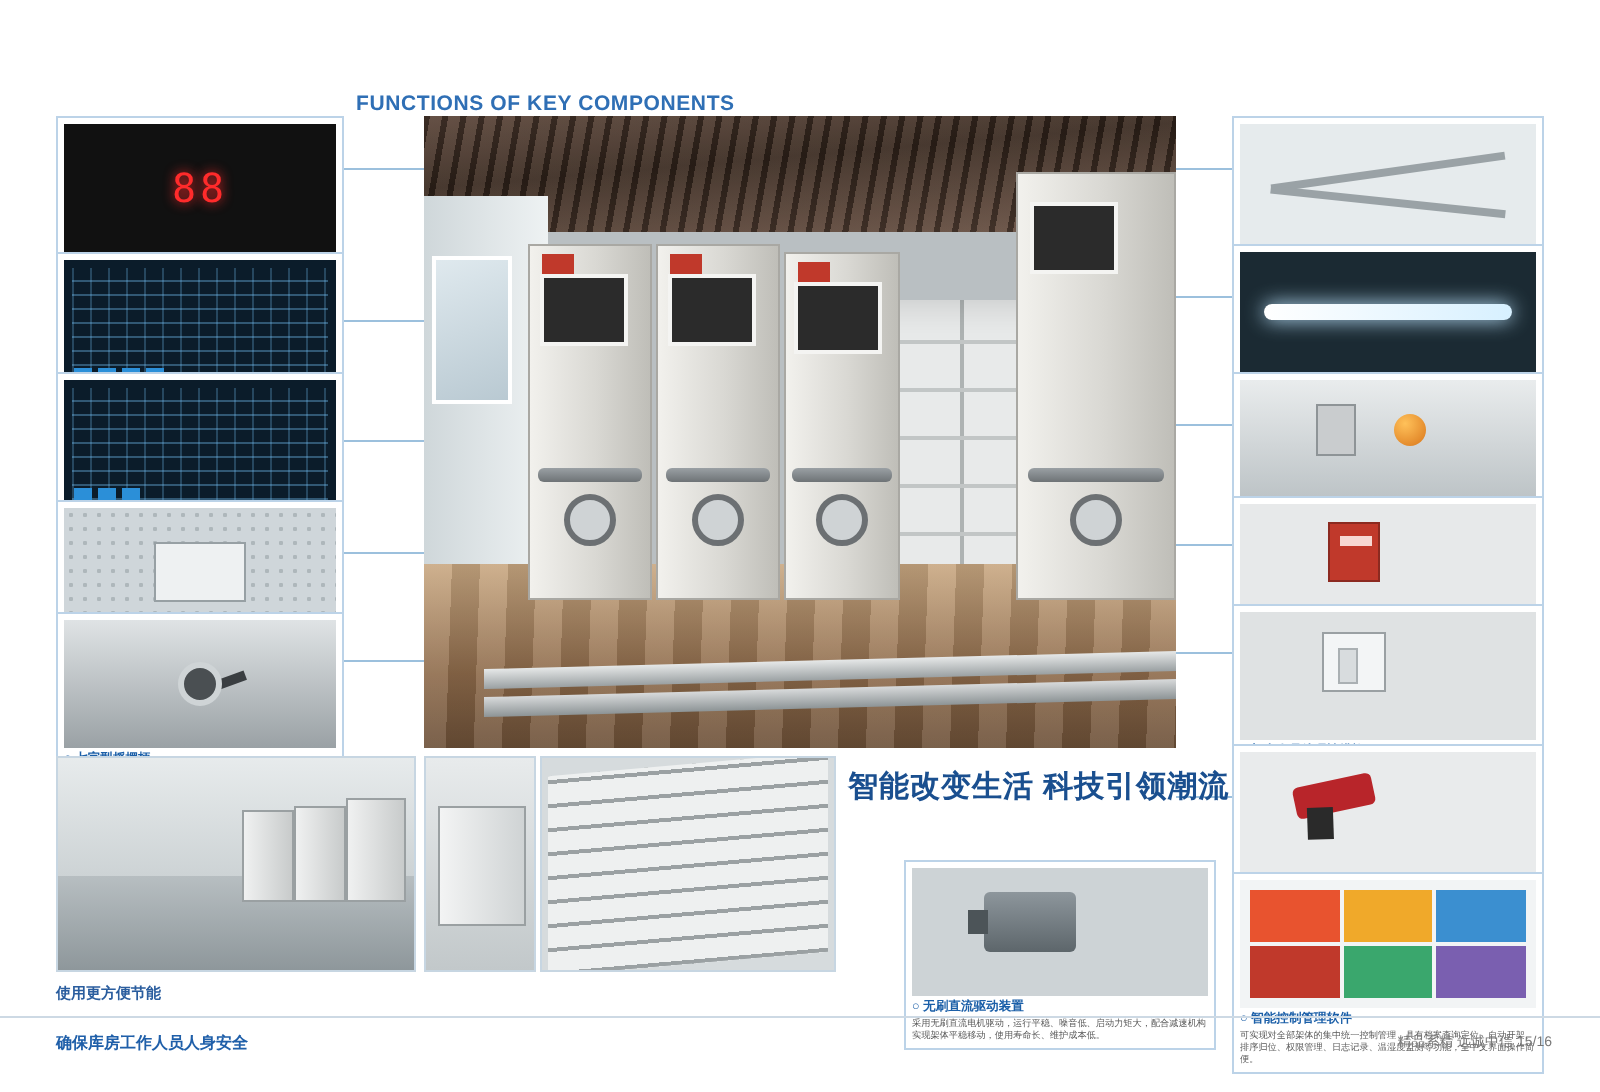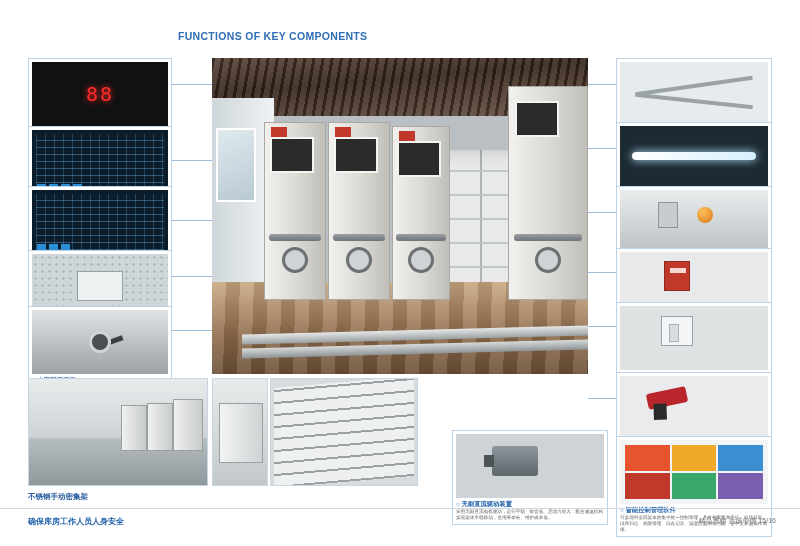--- a/index.html
+++ b/index.html
@@ -16,21 +16,21 @@
   
   .main-title {
     position:absolute; left:28px; top:28px;
     font-size:15px; font-weight:bold; color:#1a3f7a; letter-spacing:0.5px;
   }
   .sub-title {
     position:absolute; left:178px; top:30px;
     font-size:10.5px; font-weight:bold; color:#2f6fb5; line-height:12px;
     letter-spacing:0.3px;
   }
-  .sub-title span { display:block; }
+  .sub-title span { display:block;margin-top:16px; }
 
   
   .hero {
     position:absolute; left:212px; top:58px; width:376px; height:316px;
     overflow:hidden; background:#b9bfc2;
   }
   .hero .ceil {
     position:absolute; left:0; top:0; width:100%; height:58px;
     background:linear-gradient(175deg,#5a4438 0%,#3a2a20 40%,#6b5244 100%);
   }
@@ -459,22 +459,23 @@
   <div class="bphoto" style="left:212px; top:378px; width:0; height:0; border:0;"></div>
 
   <div class="bphoto" style="left:28px; top:378px; width:0; height:0; border:0;"></div>
 
   <div class="bphoto" style="left:212px; top:378px; width:56px; height:108px; background:linear-gradient(180deg,#e8ebec,#c2c8ca);">
     <div style="position:absolute; left:6px; bottom:22px; width:44px; height:60px; background:linear-gradient(90deg,#f3f4f4,#cfd3d4); border:1px solid #9aa0a2;"></div>
   </div>
 
   <div class="bphoto" style="left:422px; top:378px; width:0; height:0; border:0;"></div>
 
-  <div class="caption-left">不锈钢手动密集架</div>
-
+  <div class="caption-left">使用更方便节能</div>
+
+  <div class="slogan">智能改变生活 科技引领潮流</div>
 
   <div class="card" style="left:452px; top:430px; width:156px;">
     <div class="thumb">
       <div class="tb motor">
         <div class="body"></div>
       </div>
     </div>
     <div class="cap">
       <div class="t">○ 无刷直流驱动装置</div>
       <div class="d">采用无刷直流电机驱动，运行平稳、噪音低、启动力矩大，配合减速机构实现架体平稳移动，使用寿命长、维护成本低。</div>

